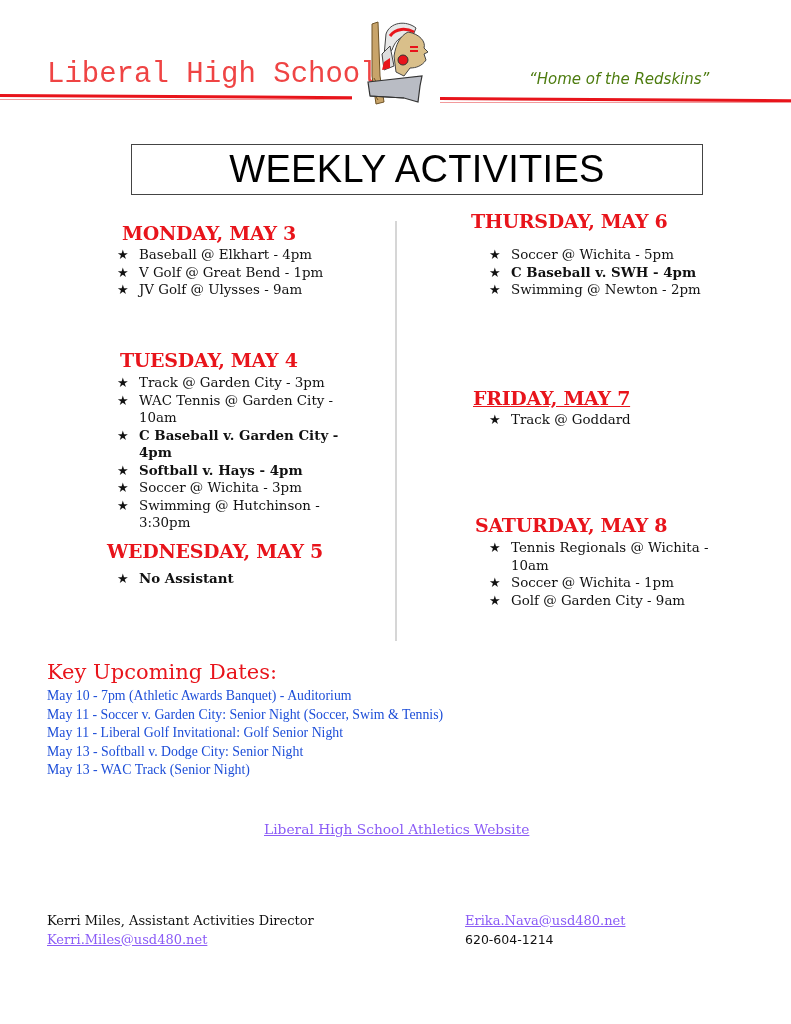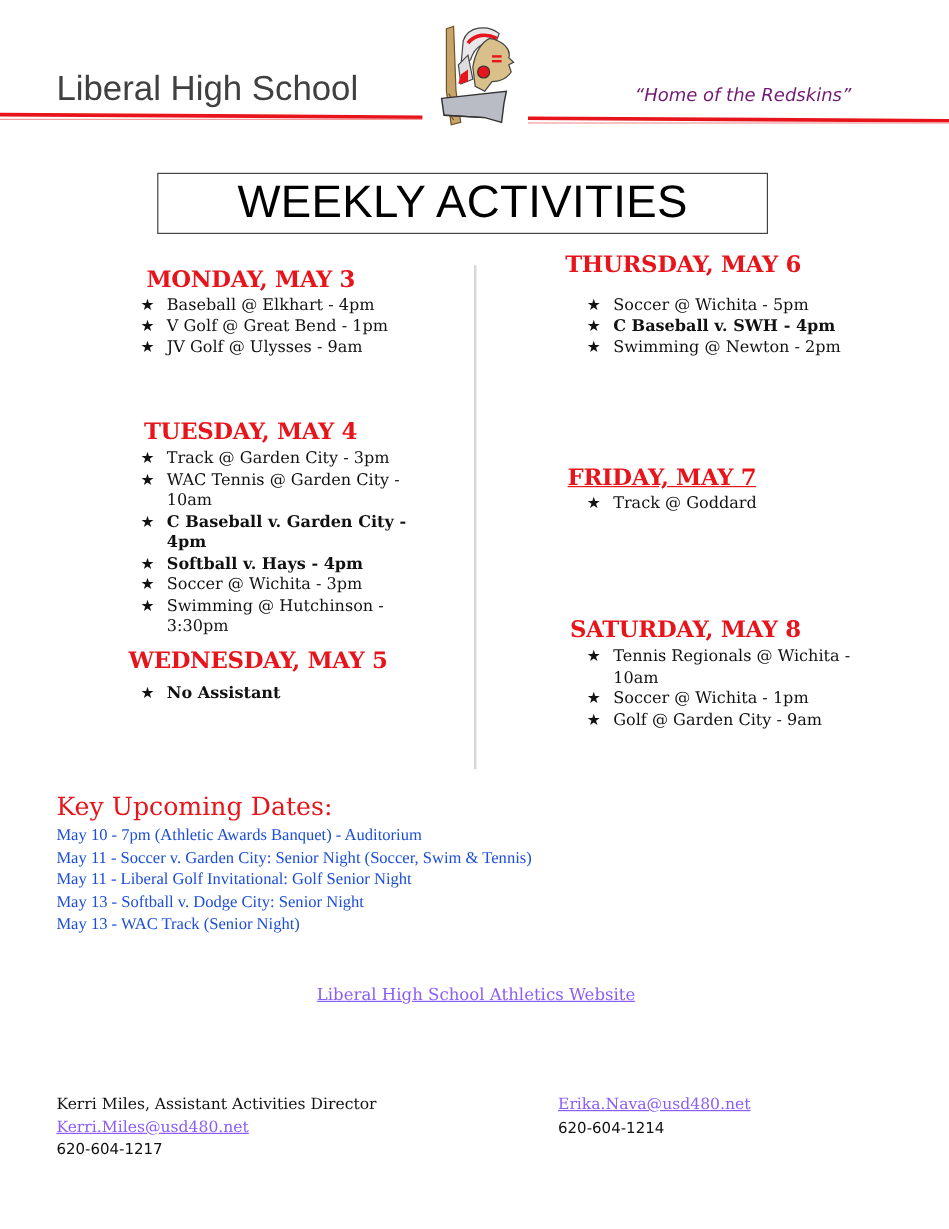--- a/index.html
+++ b/index.html
@@ -1,23 +1,23 @@
 <!DOCTYPE html>
 <html><head>
 <meta charset="utf-8">
 <style>
   html, body { margin: 0; padding: 0; background: #ffffff; }
   body { width: 791px; height: 1024px; position: relative; overflow: hidden; color: #111; }
   .abs { position: absolute; }
-  .school-name { left: 47px; top: 58px; font-family: Liberation Sans, sans-serif; font-size: 29px; color: #404040; white-space: nowrap; }
-  .tagline { left: 529px; top: 70px; font-family: "DejaVu Sans", "Liberation Sans", sans-serif; font-style: italic; font-size: 15px; color: #701a75; white-space: nowrap; }
+  .school-name { left: 47px; top: 58px; font-family: Liberation Mono, monospace; font-size: 29px; color: #ef4444; white-space: nowrap; }
+  .tagline { left: 529px; top: 70px; font-family: "DejaVu Sans", "Liberation Sans", sans-serif; font-style: italic; font-size: 15px; color: #4d7c0f; white-space: nowrap; }
   .rule { height: 3px; background: #e8141b; }
   .rule-thin { height: 1px; background: #f29a9c; }
   .logo { left: 360px; top: 16px; width: 80px; height: 92px; }
-  .title-box { left: 131px; top: 144px; width: 509px; height: 51px; border: 1.5px solid #444; box-sizing: border-box; display: flex; align-items: center; justify-content: center; font-family: "Liberation Sans", "DejaVu Sans", sans-serif; font-size: 38px; color: #000; letter-spacing: 0.3px; }
+  .title-box { left: 131px; top: 144px; width: 572px; height: 51px; border: 1.5px solid #444; box-sizing: border-box; display: flex; align-items: center; justify-content: center; font-family: "Liberation Sans", "DejaVu Sans", sans-serif; font-size: 38px; color: #000; letter-spacing: 0.3px; }
   .divider { left: 395px; top: 221px; width: 2px; height: 420px; background: #d6d6d6; }
   .day-head { font-family: "DejaVu Serif", "Liberation Serif", serif; font-weight: bold; color: #e8141b; font-size: 19px; white-space: nowrap; letter-spacing: -0.3px; }
   .events { list-style: none; margin: 0; padding: 0; font-family: "DejaVu Serif", "Liberation Serif", serif; font-size: 13.4px; line-height: 17.5px; color: #111; }
   .events li { position: relative; padding-left: 22px; }
   .events li .star { position: absolute; left: 0; top: 0; font-family: "DejaVu Sans", sans-serif; font-size: 13px; }
   .events li.bold .txt { font-weight: bold; }
   .key-head { left: 47px; top: 660px; font-family: "DejaVu Serif", "Liberation Serif", serif; color: #e8141b; font-size: 21px; white-space: nowrap; }
   .key-list { left: 47px; top: 687px; font-family: Liberation Serif, serif; font-size: 13.8px; line-height: 18.5px; color: #1d4ed8; white-space: nowrap; }
   .link { font-family: "DejaVu Serif", "Liberation Serif", serif; font-size: 13.8px; color: #8b5cf6; text-decoration: underline; white-space: nowrap; cursor: pointer; }
   .contact { font-family: "DejaVu Serif", "Liberation Serif", serif; font-size: 13px; line-height: 18.5px; color: #111; white-space: nowrap; }
@@ -110,18 +110,17 @@
   <div>May 11 - Liberal Golf Invitational: Golf Senior Night</div>
   <div>May 13 - Softball v. Dodge City: Senior Night</div>
   <div>May 13 - WAC Track (Senior Night)</div>
 </div>
 
 <a class="abs link" style="left:264px;top:821px;">Liberal High School Athletics Website</a>
 
 <div class="abs contact" style="left:47px;top:912px;">
   <div>Kerri Miles, Assistant Activities Director</div>
   <div class="email">Kerri.Miles@usd480.net</div>
-  <div class="phone">620-604-1217</div>
 </div>
 <div class="abs contact" style="left:465px;top:912px;">
   <div class="email">Erika.Nava@usd480.net</div>
   <div class="phone">620-604-1214</div>
 </div>
 
 </body></html>

